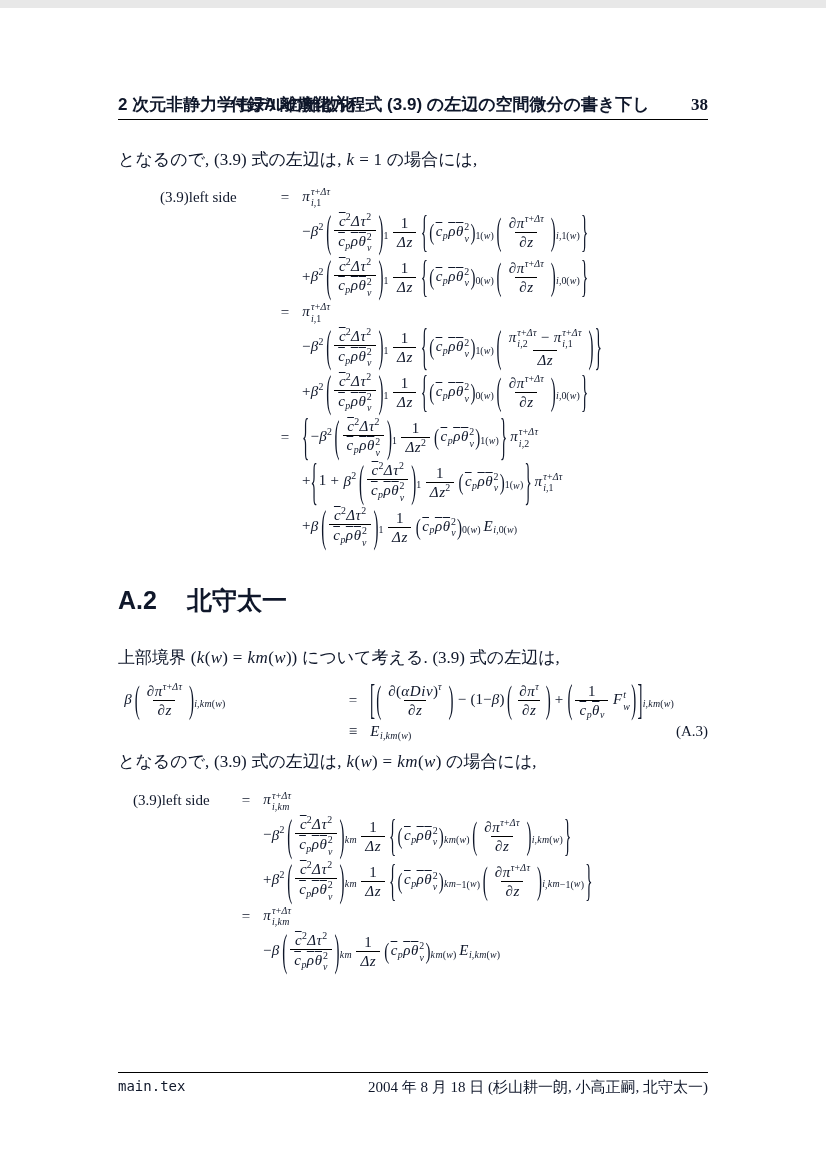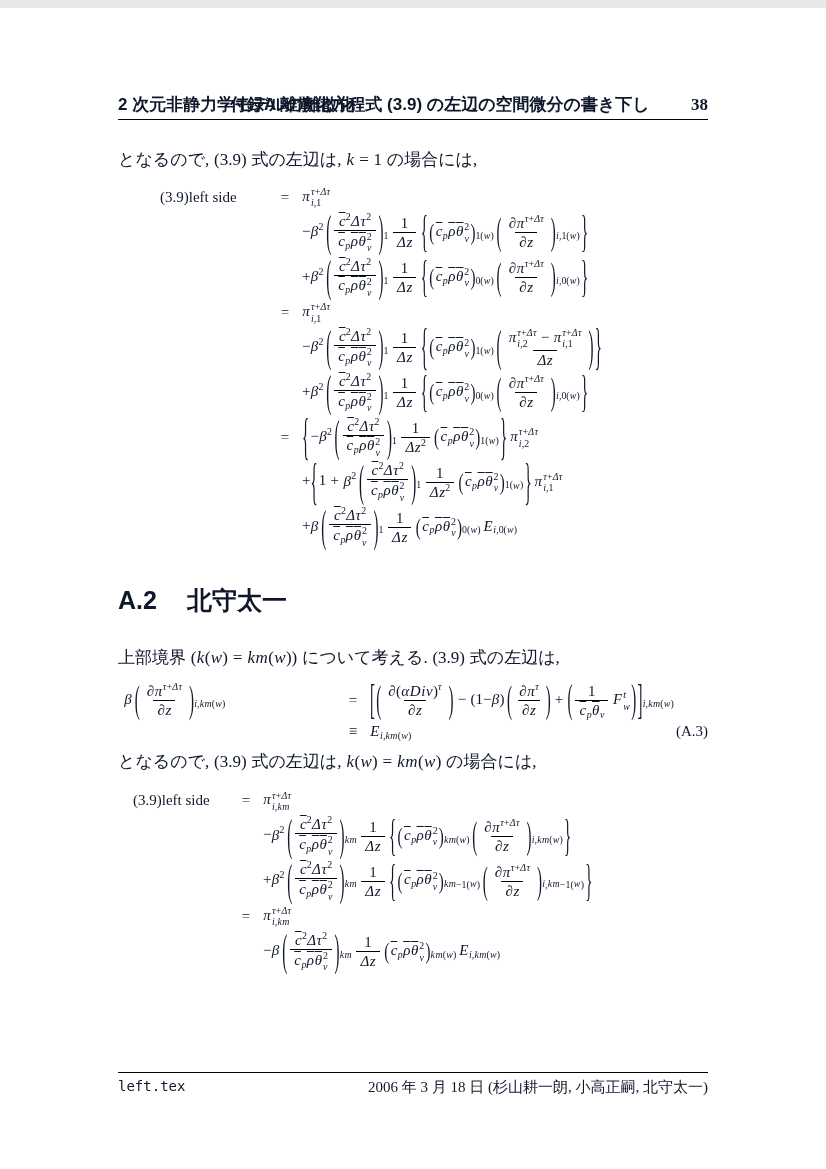--- a/index.html
+++ b/index.html
@@ -524,16 +524,16 @@
                   <span><i>v</i></span>
                 </span></span>
               <span class="fg" style="transform: scaleY(1.59);">)</span>
             </span><span class="msub"><i>k</i><i>m</i><span>(</span><i>w</i><span>)</span></span><span class="msp" style="width: 0.18em;"></span><i>E</i><span class="msub"><i>i</i><span>,</span><i>k</i><i>m</i><span>(</span><i>w</i><span>)</span></span></span>
         </div>
       </div>
 
   </div>
 
   <div class="footer">
-    <span class="ffile">left.tex</span>
-    <span>2006 年 3 月 18 日 (杉山耕一朗, 小高正嗣, 北守太一)</span>
+    <span class="ffile">main.tex</span>
+    <span>2004 年 8 月 18 日 (杉山耕一朗, 小高正嗣, 北守太一)</span>
   </div>
 </div>
 
 </body></html>

